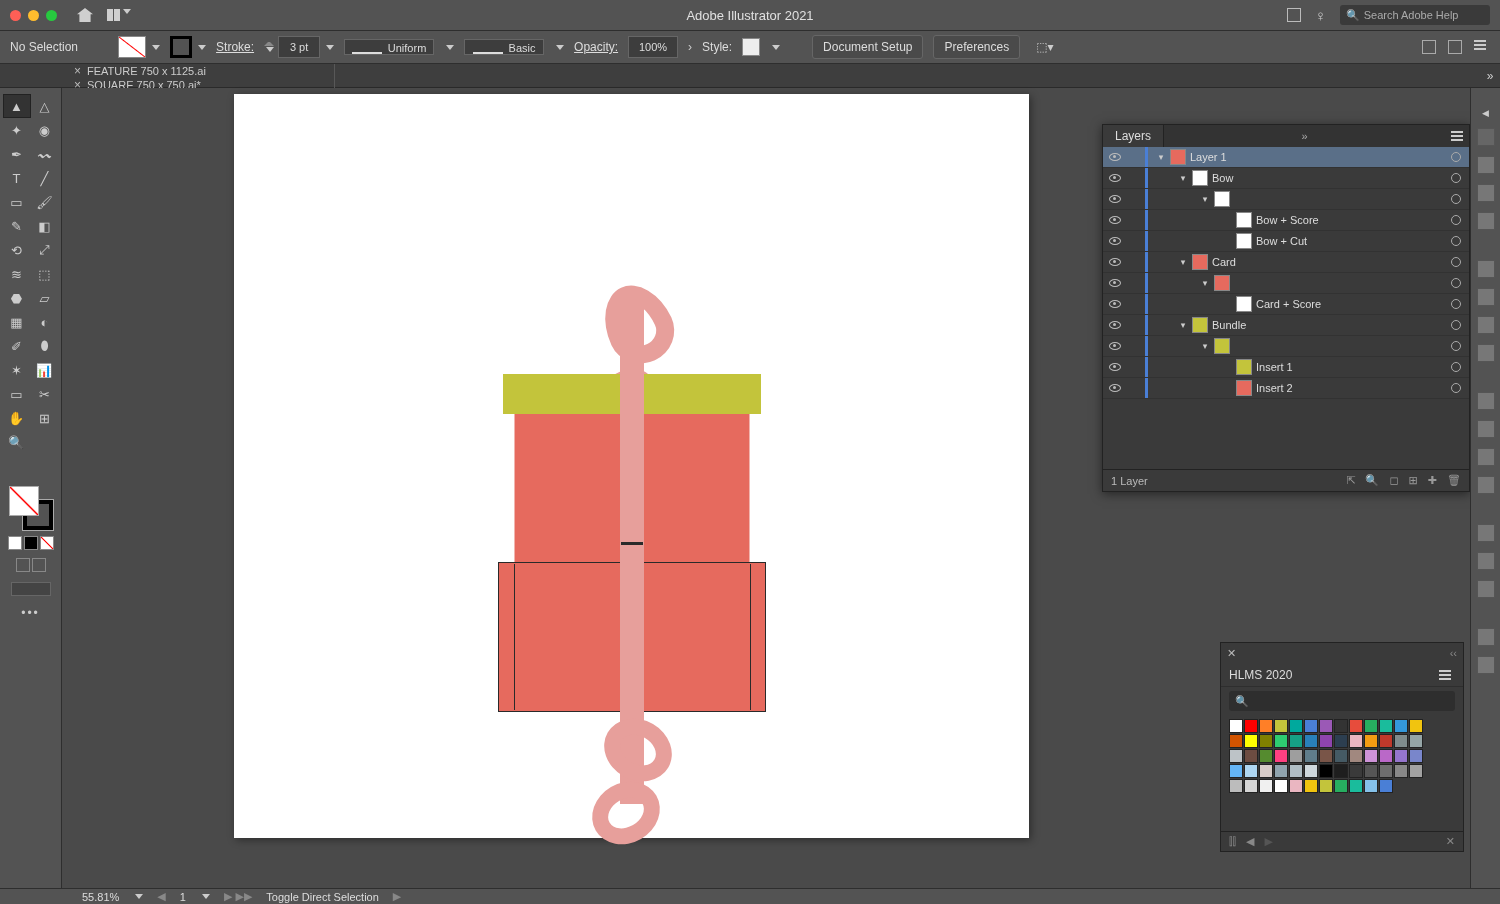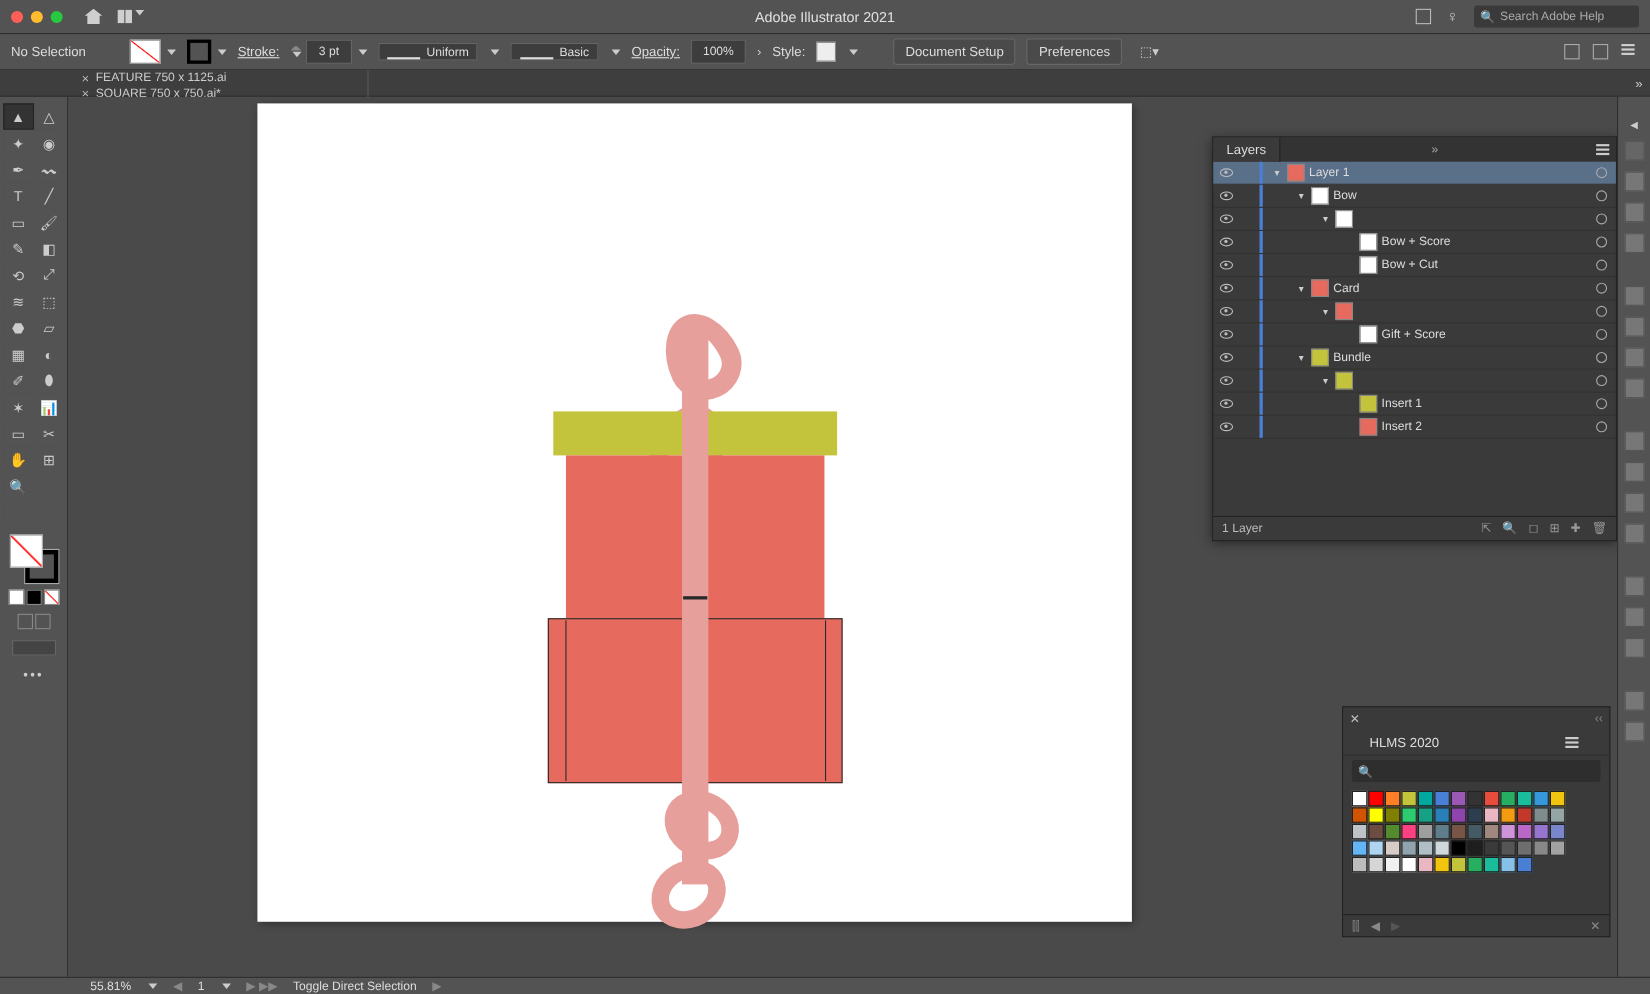--- a/index.html
+++ b/index.html
@@ -78,21 +78,21 @@
   .eye::after { content:''; position:absolute; width:3px; height:3px; background:#bbb; border-radius:50%; top:1px; left:3px;}
   .blue-bar { width:3px; align-self:stretch; background:#4a7fd6;}
   .indent-arrow { width:10px; text-align:center; color:#ccc; font-size:9px;}
   .layer-thumb { width:16px; height:16px; border:1px solid #888; background:#fff; margin:0 4px;}
   .layer-target { margin-left:auto; margin-right:8px; width:10px; height:10px; border:1px solid #aaa; border-radius:50%;}
   .panel-footer { height:22px; background:#3a3a3a; border-top:1px solid #222; display:flex; align-items:center; padding:0 8px; font-size:11px; color:#bbb; gap:10px;}
   .footer-icons { margin-left:auto; display:flex; gap:10px; color:#999;}
   
   .swatches-panel { position:absolute; right:36px; bottom:36px; width:244px; background:#3a3a3a; border:1px solid #222;}
   .sw-header { display:flex; align-items:center; height:20px; padding:0 6px; font-size:11px; color:#bbb;}
-  .sw-title-row { height:24px; padding:0 24px; display:flex; align-items:center; font-size:12px; color:#ddd; border-bottom:1px solid #2e2e2e;}
+  .sw-title-row { height:24px; padding:0 8px; display:flex; align-items:center; font-size:12px; color:#ddd; border-bottom:1px solid #2e2e2e;}
   .sw-search { margin:4px 8px; height:20px; background:#2e2e2e; border-radius:3px; display:flex; align-items:center; padding:0 6px;}
   .sw-grid { padding:4px 8px 8px; display:flex; flex-wrap:wrap; gap:1px; width:218px;}
   .sw { width:14px; height:14px; border:1px solid #222;}
   .sw-footer { height:20px; border-top:1px solid #222; display:flex; align-items:center; padding:0 8px; gap:10px; color:#888; font-size:11px;}
   
   .statusbar { position:absolute; bottom:0; left:0; right:0; height:16px; background:#535353; border-top:1px solid #2e2e2e; display:flex; align-items:center; font-size:11px; color:#ddd; padding:0 10px; gap:14px;}
   .hamburger { margin-left:auto; display:flex; flex-direction:column; gap:2px; margin-right:4px;}
   .hamburger div { width:12px; height:2px; background:#ccc;}
   .icon-box-small{ width:14px; height:14px; border:1px solid #aaa; display:inline-block;}
 </style>
@@ -384,21 +384,21 @@
           </div>
           <div class="layer-row">
             <div class="vis-col">
               <div class="eye"></div>
             </div>
             <div class="lock-col"></div>
             <div class="blue-bar"></div>
             <div style="width:74px"></div>
             <span class="indent-arrow"></span>
             <div class="layer-thumb" style="background:#ffffff"></div>
-            <span>Gift + Score</span>
+            <span>Card + Score</span>
             <div class="layer-target"></div>
           </div>
           <div class="layer-row">
             <div class="vis-col">
               <div class="eye"></div>
             </div>
             <div class="lock-col"></div>
             <div class="blue-bar"></div>
             <div style="width:30px"></div>
             <span class="indent-arrow">▾</span>

